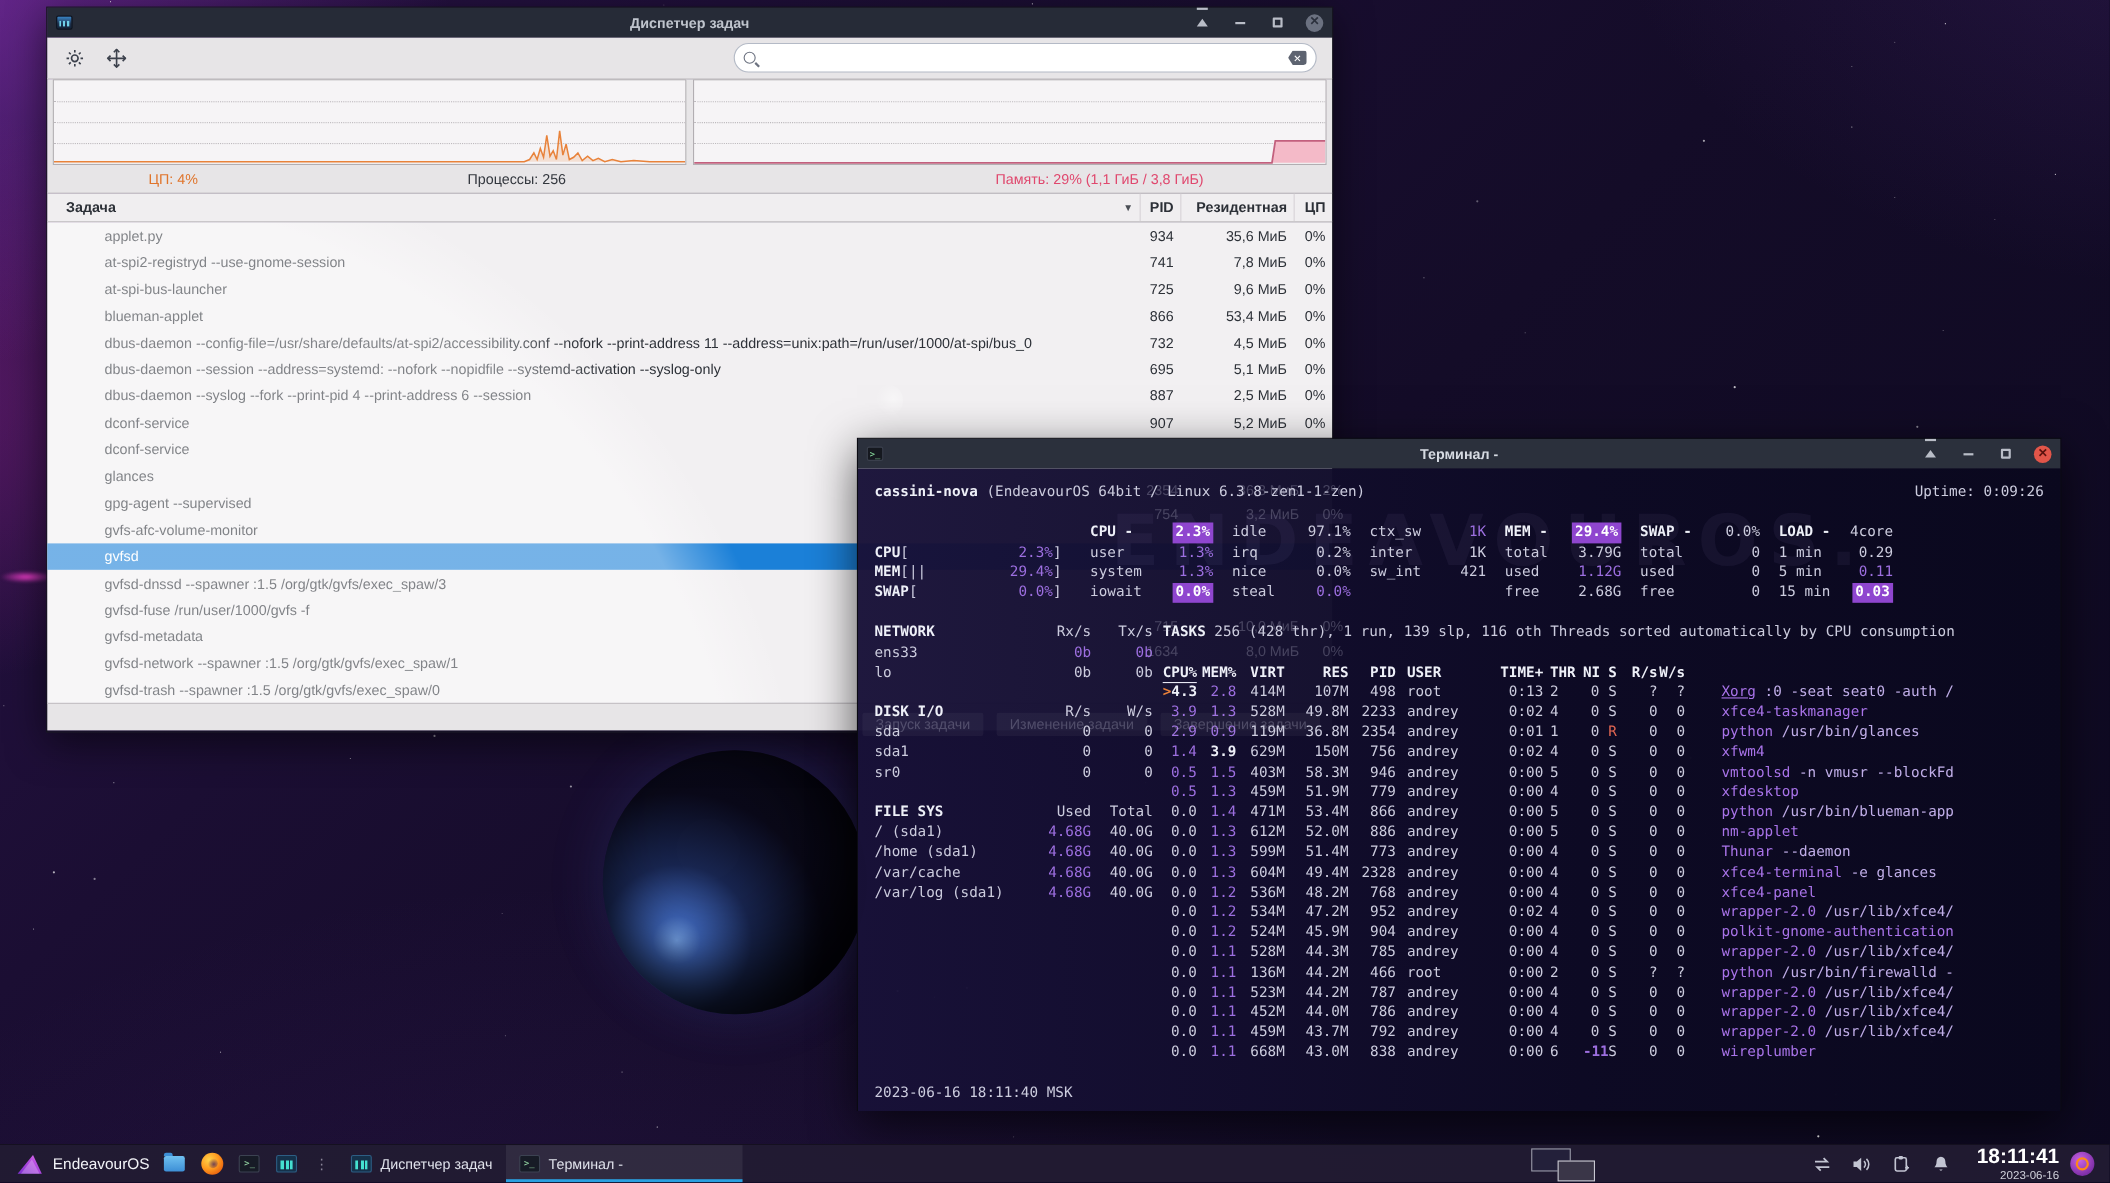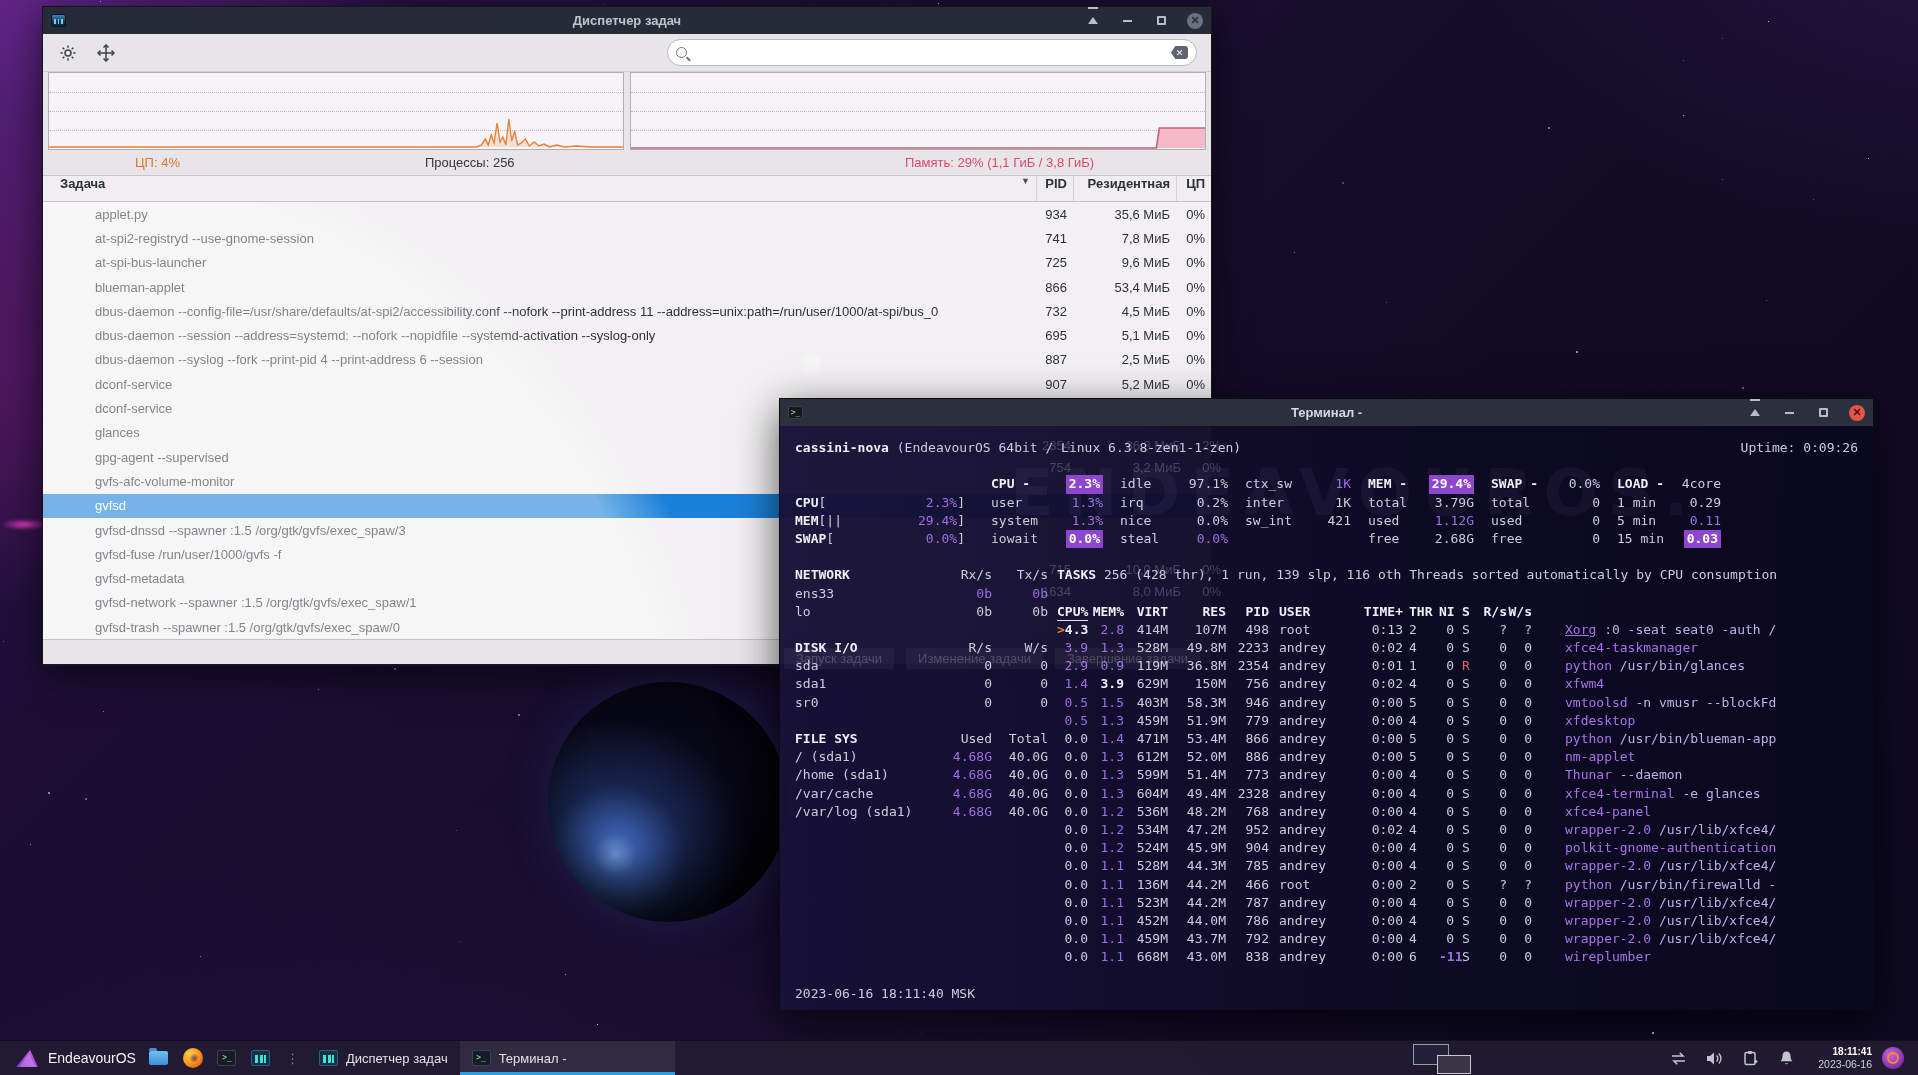--- a/index.html
+++ b/index.html
@@ -54,21 +54,21 @@
   #tm-graphs { height:78px; background:#e7e5e7; display:flex; gap:6px; padding:0 5px; }
   .graph-panel { flex:1; background:#f6f4f6; border:1px solid #b2aeb2; position:relative; overflow:hidden; }
   .graph-panel .grid { position:absolute; left:0; right:0; border-top:1px dotted #bdb9bd; height:0; }
   .graph-panel svg { position:absolute; inset:0; }
   #tm-graph-labels { height:26px; background:#e7e5e7; position:relative; font-size:13px; border-bottom:1px solid #c9c5c9; }
   #tm-cpu-label { position:absolute; left:92px; top:5px; color:#e0752c; }
   #tm-proc-label { position:absolute; left:382px; top:5px; color:#33373e; }
   #tm-mem-label { position:absolute; left:862px; top:5px; color:#e0486e; }
   #tm-table-head { height:26px; background:#f0eef0; border-bottom:1px solid #c6c2c6; display:grid;
     grid-template-columns:1fr 37px 103px 35px; align-items:center; font-size:13px; font-weight:bold; color:#2c3037; }
-  #tm-table-head .hc { padding:0 6px; border-left:1px solid #d6d2d6; height:100%; display:flex; justify-content:flex-end; }
+  #tm-table-head .hc { padding:0 6px; border-left:1px solid #d6d2d6; height:100%; display:flex; align-items:center; justify-content:flex-end; }
   #tm-table-head .hc.first { border-left:none; justify-content:space-between; padding-left:17px; }
   #tm-table-head .sort { font-size:9px; color:#4a4e55; }
   #tm-rows { position:relative; height:437px; background:#f2f0f2; overflow:hidden; }
   #tm-rows::before { content:""; position:absolute; inset:0; pointer-events:none;
     background:radial-gradient(circle 700px at 0px 600px, rgba(255,255,255,0.40) 90%, rgba(255,255,255,0) 99%); }
   #tm-crescent { position:absolute; left:752px; top:148px; width:26px; height:28px; border-radius:50%; pointer-events:none;
     background:radial-gradient(circle at 66% 45%, rgba(255,255,255,0.85), rgba(255,255,255,0.15) 55%, transparent 72%); opacity:0.55; }
   .tm-row { height:24.3px; display:grid; grid-template-columns:1fr 37px 103px 35px; align-items:center; font-size:13px; color:#2d3138; }
   .tm-row .c { padding:0 6px; text-align:right; white-space:nowrap; overflow:hidden; }
   .tm-row .c.name { text-align:left; padding-left:52px; }
@@ -148,21 +148,21 @@
   #tb-sep { color:#8a8598; font-size:13px; margin:0 8px; letter-spacing:0; }
   .tb-win-btn { height:100%; display:flex; align-items:center; gap:8px; padding:0 12px; font-size:13px; color:#dfe1ea; max-width:230px; }
   .tb-win-btn.active { background:rgba(255,255,255,0.07); border-bottom:3px solid #2aa0e0; padding-top:3px; width:215px; }
   #tb-spacer { flex:1; }
   #pager { width:62px; height:31px; position:relative; margin-right:185px; }
   #pager .thumb1 { position:absolute; left:0; top:1px; width:36px; height:21px; border:1px solid #9a9aa8; background:#23203a; }
   #pager .thumb2 { position:absolute; left:24px; top:12px; width:34px; height:19px; border:1px solid #c8c8d2; background:#3a3648; }
   .tray-ico { width:18px; height:18px; margin:0 9px; display:flex; align-items:center; justify-content:center; }
   .tray-ico svg { display:block; }
   #clock { text-align:right; line-height:1.15; margin:0 10px 0 14px; }
-  #clock-time { font-size:10px; font-weight:bold; color:#ffffff; }
+  #clock-time { font-size:19px; font-weight:bold; color:#ffffff; }
   #clock-date { font-size:10.5px; color:#cfd0da; }
   #eos-badge { width:22px; height:22px; border-radius:50%; margin-right:6px;
     background:radial-gradient(circle at 40% 35%, #c864e4, #8030a8 70%, #5f2090 100%); position:relative; }
   #eos-badge::after { content:""; position:absolute; left:5px; top:5px; width:8px; height:8px; border-radius:50%;
     border:2px solid #ff8818; }
 </style>
 </head>
 <body>
 
 <div id="desktop">

